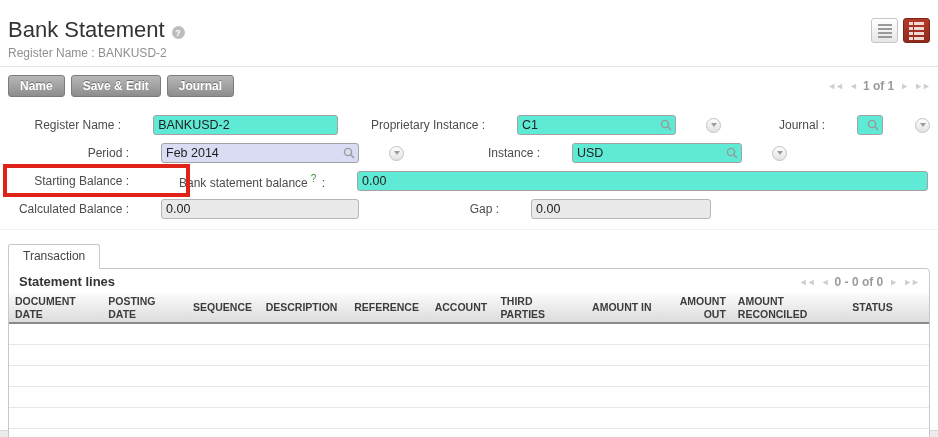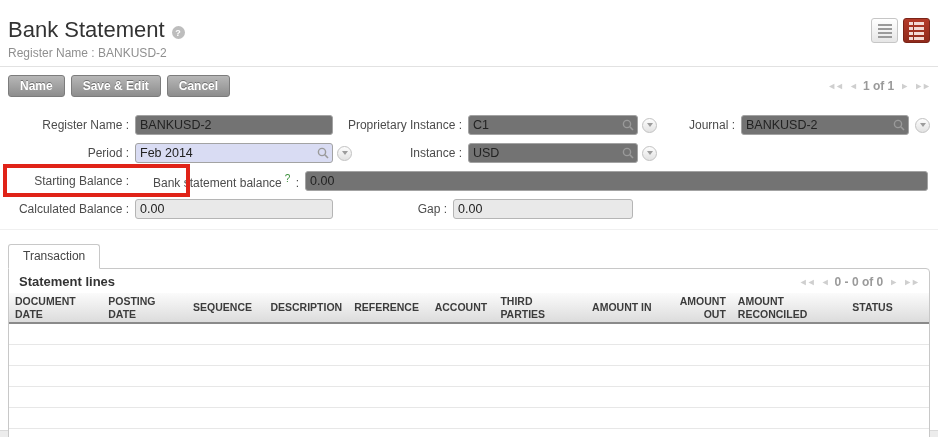--- a/index.html
+++ b/index.html
@@ -41,30 +41,30 @@
     background:linear-gradient(#b7b7b7,#8d8d8d); border:1px solid #7c7c7c; border-radius:3px;
     color:#fff; font-weight:bold; font-size:12px; font-family:inherit;
     padding:3px 11px; margin-right:6px; text-shadow:0 -1px 0 rgba(0,0,0,.35); cursor:pointer;
   }
   .pager { margin-left:auto; display:flex; align-items:center; gap:6px; color:#9a9a9a; font-size:12px; font-weight:bold; }
   .pager .arr { color:#cfcfcf; font-size:9px; letter-spacing:-1px; cursor:pointer; user-select:none; }
   .pager .ptext { color:#9a9a9a; }
 
   
   .form { padding:12px 8px 2px 8px; font-size:12px; }
-  .frow { display:flex; align-items:center; margin-bottom:8px; position:relative; }
+  .frow { display:flex; align-items:center; margin-bottom:8px; position:relative;gap:26px; }
   .lbl { text-align:right; padding-right:6px; color:#4c4c4c; white-space:nowrap; }
   .w-lbl1 { width:127px; } .w-inp1 { width:198px; }
   .w-lbl2 { width:135px; } .w-inp2 { width:170px; }
   .w-lbl3 { width:84px; flex:0 0 auto; }
   .w-lbl2b { width:170px; } .w-lbl2c { width:120px; } .w-inp2c { width:180px; }
   .grow { flex:1; margin-right:2px; }
   input.txt {
     height:20px; width:100%; border:1px solid #a3a3a3; border-radius:3px;
-    padding:0 4px; font-size:12.5px; font-family:inherit; color:#222; background:#737373;
+    padding:0 4px; font-size:12.5px; font-family:inherit; color:#222; background:#5eead4;
   }
   .m2o { position:relative; display:flex; align-items:center; }
   .m2o input { padding-right:20px; }
   .search-ic { position:absolute; right:4px; top:4px; pointer-events:none; }
   .readonly input { background:#e9e9e9; border-color:#b5b5b5; }
   .period-bg input { background:#d9dcf3; }
   .dd {
     width:15px; height:15px; margin-left:4px; flex:0 0 auto;
     border:1px solid #c2c2c2; border-radius:8px;
     background:linear-gradient(#fdfdfd,#e2e2e2);
@@ -138,21 +138,21 @@
               <i></i>
             </span>
         </div>
       </div>
     </div>
     <div class="divider"></div>
 
     <div class="toolbar">
       <button class="btn">Name</button>
       <button class="btn">Save &amp; Edit</button>
-      <button class="btn">Cancel</button>
+      <button class="btn">Journal</button>
       <div class="pager">
         <span class="arr">◄◄</span>
         <span class="arr">◄</span>
         <span class="ptext">1 of 1</span>
         <span class="arr">►</span>
         <span class="arr">►►</span>
       </div>
     </div>
 
     <div class="form">
@@ -237,21 +237,21 @@
           <span class="arr">►</span>
           <span class="arr">►►</span>
         </div>
       </div>
       <table class="sl">
         <thead>
             <tr>
               <th style="text-align: left;">DOCUMENT DATE</th>
               <th style="text-align: left;">POSTING DATE</th>
               <th style="text-align: left;">SEQUENCE</th>
-              <th style="text-align: right;">DESCRIPTION</th>
+              <th style="text-align: center;">DESCRIPTION</th>
               <th style="text-align: left;">REFERENCE</th>
               <th style="text-align: left;">ACCOUNT</th>
               <th style="text-align: left;">THIRD PARTIES</th>
               <th style="text-align: right;">AMOUNT IN</th>
               <th style="text-align: right;">AMOUNT OUT</th>
               <th style="text-align: left;">AMOUNT RECONCILED</th>
               <th style="text-align: left;">STATUS</th>
             </tr>
           </thead>
         <tbody>

